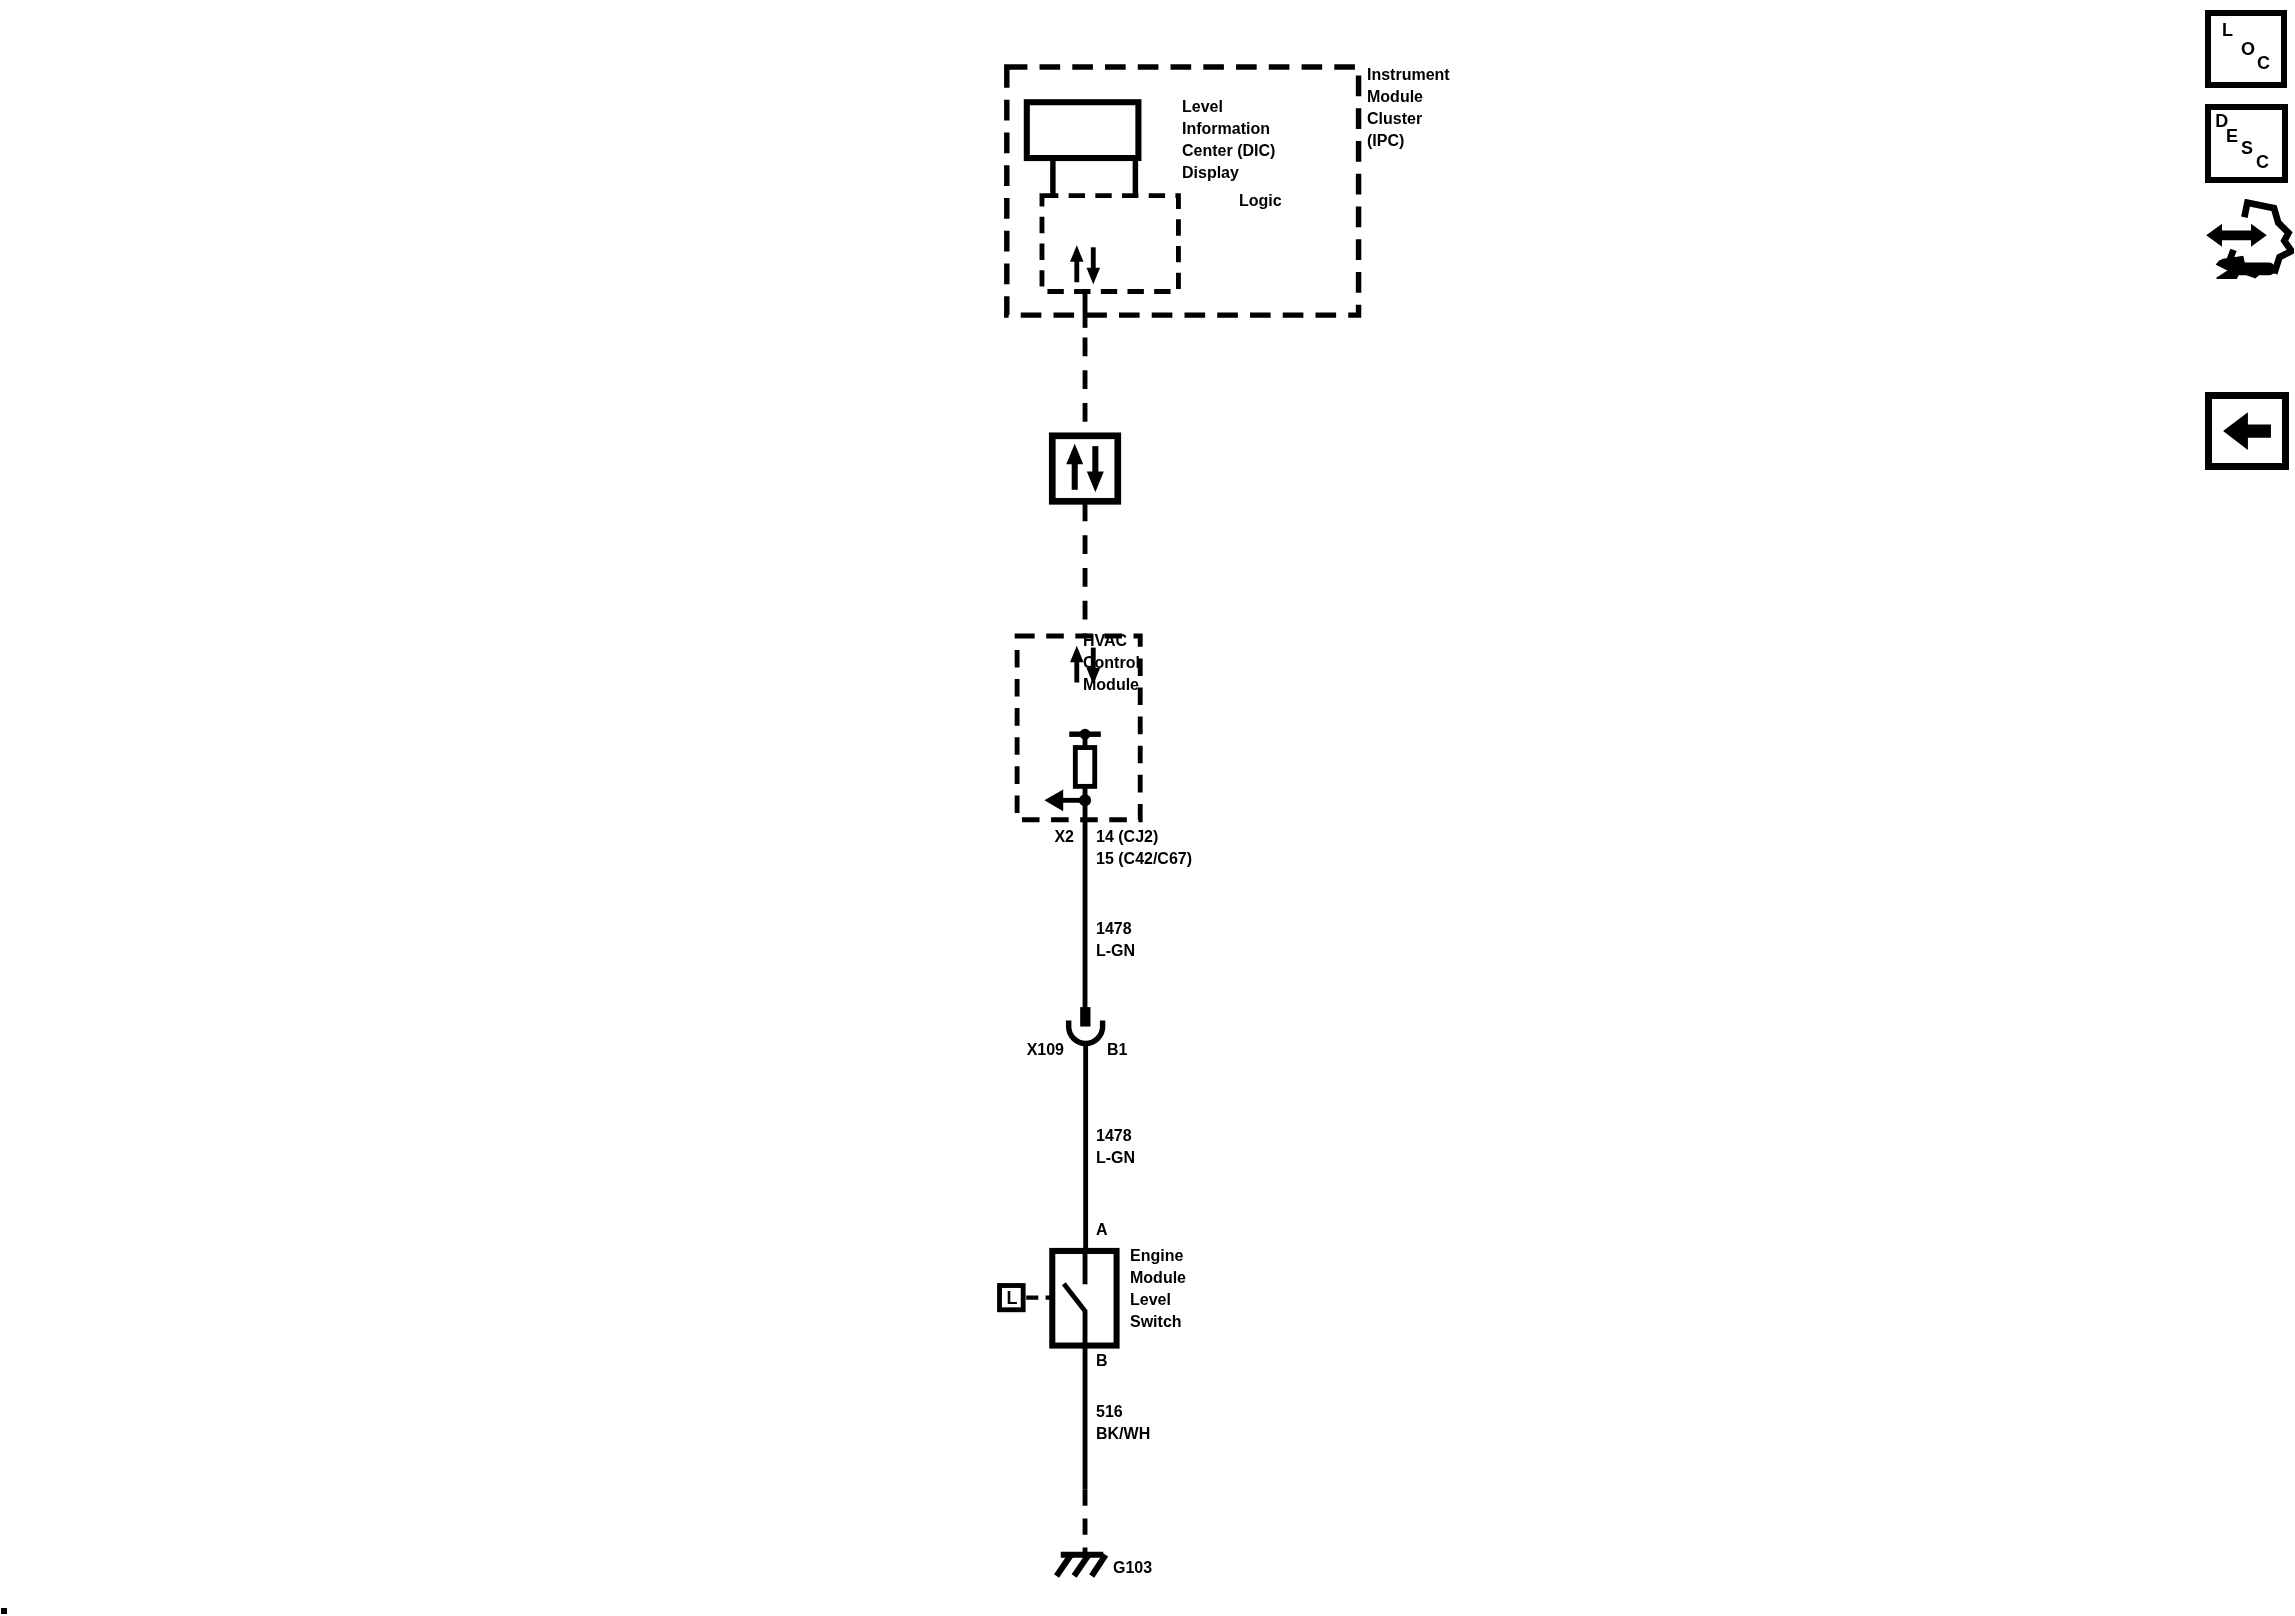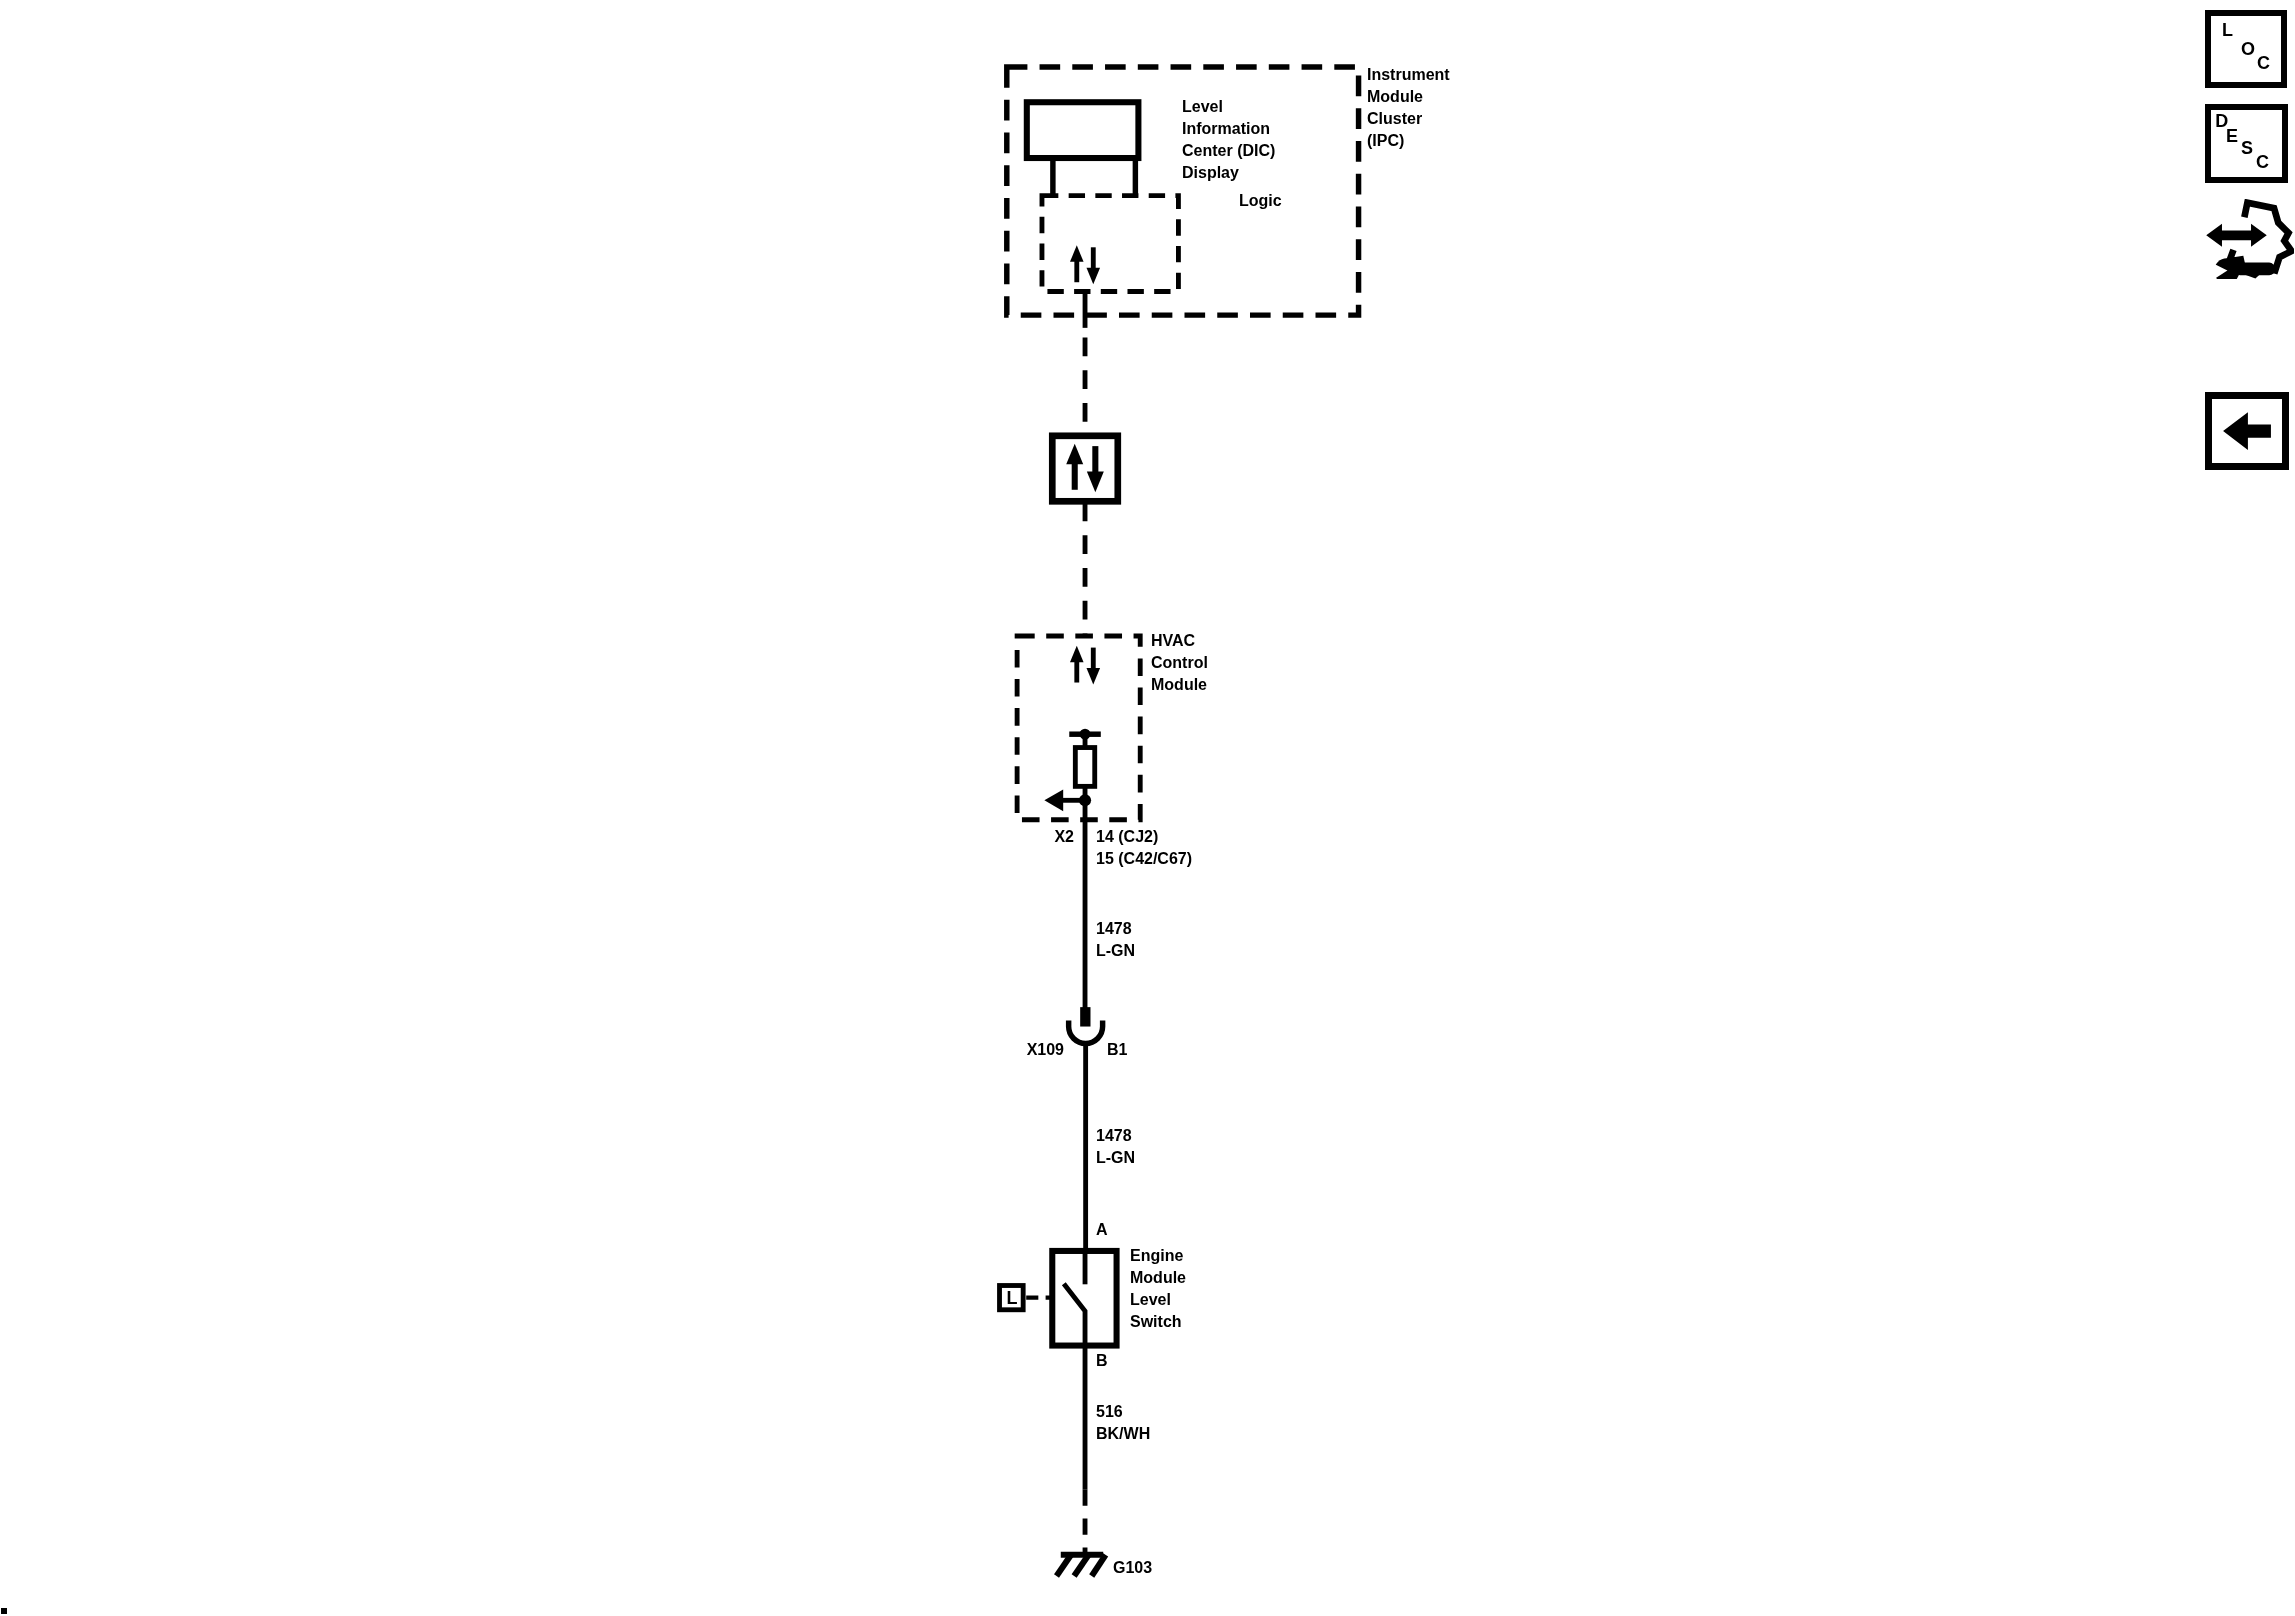--- a/index.html
+++ b/index.html
@@ -121,21 +121,21 @@
 
   <div class="lbl" style="left:1182px; top:96px">
     <span>Level</span>
     <span>Information</span>
     <span>Center (DIC)</span>
     <span>Display</span>
   </div>
 
   <div class="lbl" style="left:1239px; top:190px">Logic</div>
 
-  <div class="lbl" style="left:1151px; top:630px">
+  <div class="lbl" style="left:1083px; top:630px">
     <span>HVAC</span>
     <span>Control</span>
     <span>Module</span>
   </div>
 
   <div class="lbl rt" style="right:1221px; top:826px">X2</div>
   <div class="lbl" style="left:1096px; top:826px">
     <span>14 (CJ2)</span>
     <span>15 (C42/C67)</span>
   </div>

